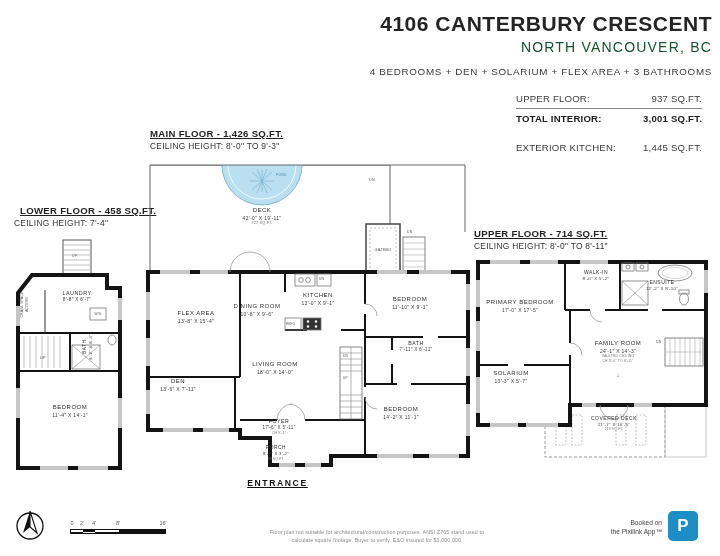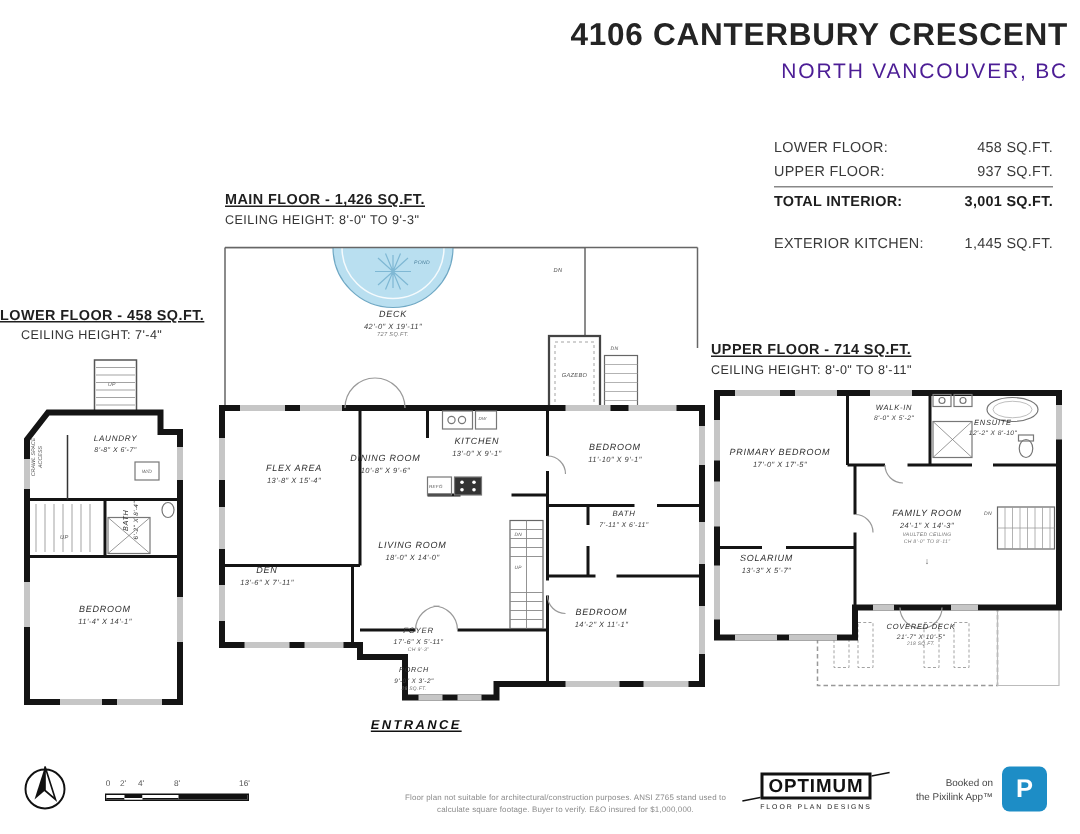--- a/index.html
+++ b/index.html
@@ -1,22 +1,22 @@
 <!DOCTYPE html>
 <html><head>
 <meta charset="utf-8">
 <style>
   html,body{margin:0;padding:0;background:#fff;}
   #app{position:relative;width:720px;height:556px;background:#fff;overflow:hidden;
        font-family:"Liberation Sans",sans-serif;color:#333;}
-  .abs{position:absolute;font-style:italic;}
+  .abs{position:absolute;}
   
   .hdr{position:absolute;top:12px;right:8px;width:420px;text-align:right;}
   .hdr .t1{font-size:21px;font-weight:bold;color:#242424;letter-spacing:.5px;}
-  .hdr .t2{font-size:14px;color:#4c1d95;letter-spacing:1.2px;margin-top:3px;}
+  .hdr .t2{font-size:14px;color:#14532d;letter-spacing:1.2px;margin-top:3px;}
   .hdr .t3{font-size:9.8px;color:#3c3c3c;letter-spacing:.7px;margin-top:11px;}
   
   .stats{position:absolute;left:516px;top:91px;width:186px;font-size:9.6px;color:#3a3a3a;letter-spacing:.2px;}
   .srow{display:flex;justify-content:space-between;padding:2.2px 0;}
   .srow.sep{border-bottom:1.2px solid #888;padding-bottom:4px;}
   .srow.total{font-weight:bold;color:#1d1d1d;padding-top:4px;align-items:flex-end;}
   .srow.ext{margin-top:13px;}
   
   .ftitle{position:absolute;font-size:9.6px;font-weight:bold;color:#1f1f1f;letter-spacing:.3px;text-decoration:underline;white-space:nowrap;}
   .fceil{position:absolute;font-size:8.4px;color:#333;letter-spacing:.3px;white-space:nowrap;}
@@ -51,42 +51,39 @@
          border-radius:5px;color:#fff;font-size:17px;font-weight:bold;text-align:center;line-height:30px;}
 </style>
 </head>
 <body>
 
 <div id="app">
 
   <div class="hdr">
     <div class="t1">4106 CANTERBURY CRESCENT</div>
     <div class="t2">NORTH VANCOUVER, BC</div>
+    <div class="t3">4 BEDROOMS + DEN + SOLARIUM + FLEX AREA + 3 BATHROOMS</div>
   </div>
 
   <div class="stats">
-    <div class="srow">
-      <span>LOWER FLOOR:</span>
-      <span>458 SQ.FT.</span>
-    </div>
     <div class="srow sep">
       <span>UPPER FLOOR:</span>
       <span>937 SQ.FT.</span>
     </div>
     <div class="srow total">
       <span>TOTAL INTERIOR:</span>
       <span>3,001 SQ.FT.</span>
     </div>
     <div class="srow ext">
       <span>EXTERIOR KITCHEN:</span>
       <span>1,445 SQ.FT.</span>
     </div>
   </div>
 
-  <div class="ftitle" style="left:0;top:205px;">LOWER FLOOR - 458 SQ.FT.</div>
+  <div class="ftitle" style="left:20px;top:205px;">LOWER FLOOR - 458 SQ.FT.</div>
   <div class="fceil" style="left:14px;top:218px;">CEILING HEIGHT: 7'-4"</div>
 
   <div class="abs" style="left:10px;top:238px;width:130px;height:235px;">
     <svg width="130" height="235" viewBox="0 0 130 235">
       <g stroke="#555" fill="none" stroke-width="1">
         <rect x="53" y="2" width="28" height="35"></rect>
         <path stroke="#999" stroke-width="0.6" d="M54,7 H80 M54,12 H80 M54,17 H80 M54,22 H80 M54,27 H80 M54,32 H80"></path>
       </g>
       <g>
         <path d="M22,37 H97 V50 H110 V230 H8 V55 Z" fill="#fff" stroke="#141414" stroke-width="4"></path>
@@ -341,25 +338,20 @@
           <div class="c b" style="width:46px;"></div>
         </div>
     </div>
   </div>
 
   <div class="disc">
     <div>Floor plan not suitable for architectural/construction purposes. ANSI Z765 stand used to</div>
     <div>calculate square footage. Buyer to verify.  E&amp;O insured for $1,000,000.</div>
   </div>
 
-  <div class="optimum">
-    <div class="slash"></div>
-    <div class="box">OPTIMUM</div>
-    <div class="tag">FLOOR PLAN DESIGNS</div>
-  </div>
 
   <div class="pixi">
     <div>Booked on</div>
     <div>the Pixilink App™</div>
   </div>
   <div class="ptile">P</div>
 
 </div>
 
 </body></html>

